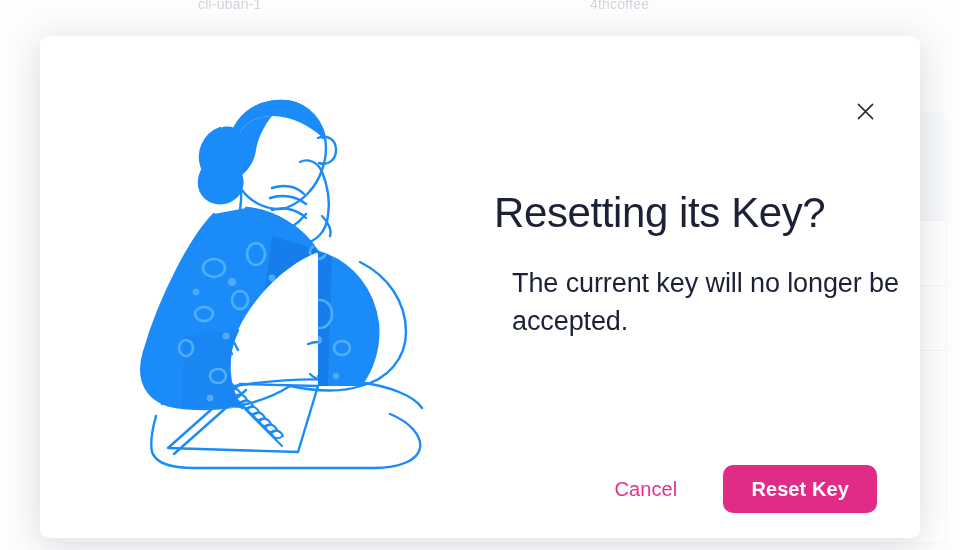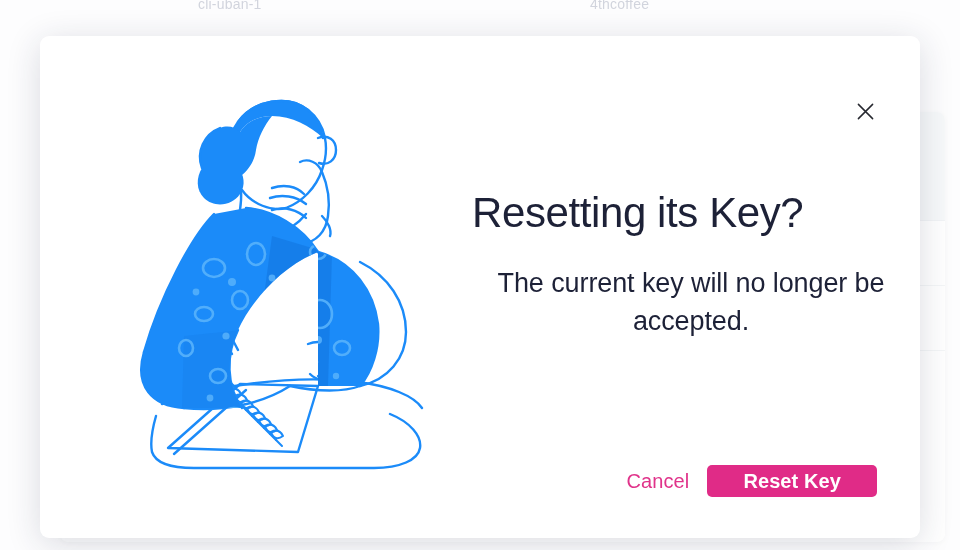--- a/index.html
+++ b/index.html
@@ -119,70 +119,69 @@
     position: absolute;
     left: 82px;
     top: 50px;
     width: 340px;
     height: 390px;
   }
   #illustration svg { display: block; width: 100%; height: 100%; }
 
   #modal-text {
     position: absolute;
-    left: 432px;
+    left: 454px;
     top: 152px;
     width: 420px;
   }
   #modal-title {
     margin: 0;
     font-size: 42px;
     line-height: 50px;
     font-weight: 400;
     color: #1d2137;
     letter-spacing: -.4px;
   }
   #modal-body {
     margin: 26px 0 0 18px;
     font-size: 27px;
     line-height: 38px;
     font-weight: 400;
     color: #1d2137;
     letter-spacing: -.1px;
-    text-align: center;
   }
 
   #modal-actions {
     position: absolute;
     right: 43px;
     top: 429px;
     display: flex;
     align-items: center;
-    gap: 14px;
+    gap: 42px;
   }
   #cancel-button {
     background: none;
     border: none;
     padding: 0 4px;
     font-family: "Liberation Sans", sans-serif;
     font-size: 20px;
     color: #e0338a;
     cursor: pointer;
     letter-spacing: .1px;
   }
   #reset-key-button {
     background: #e02b87;
     border: none;
-    border-radius: 5px;
+    border-radius: 10px;
     color: #ffffff;
     font-family: "Liberation Sans", sans-serif;
     font-size: 20px;
     font-weight: 700;
-    padding: 0 36px;
-    height: 32px;
+    padding: 0 28px;
+    height: 48px;
     min-width: 116px;
     cursor: pointer;
     letter-spacing: .1px;
   }
 </style>
 </head>
 <body>
 
 <div id="bg-page">
 

